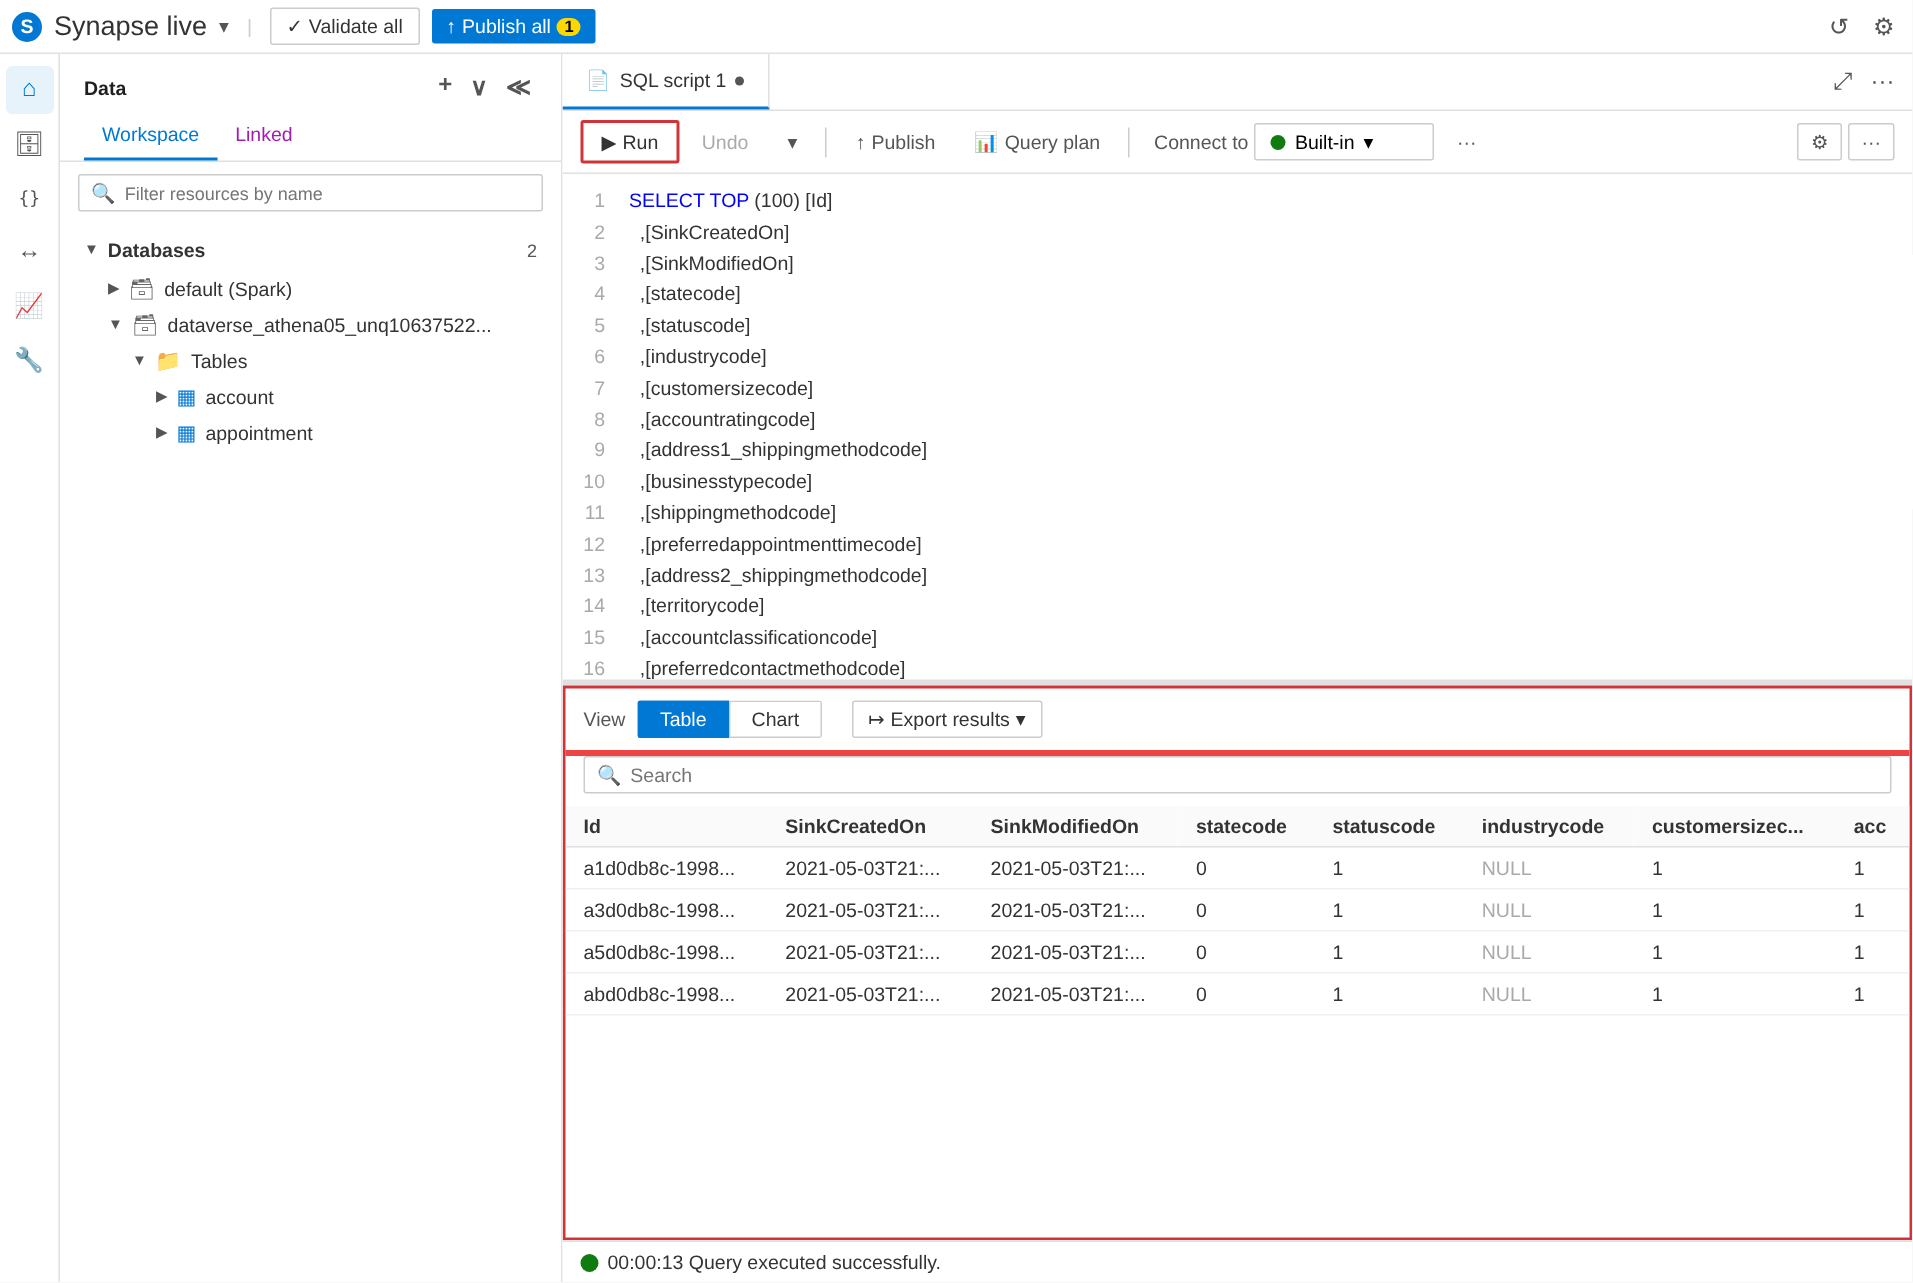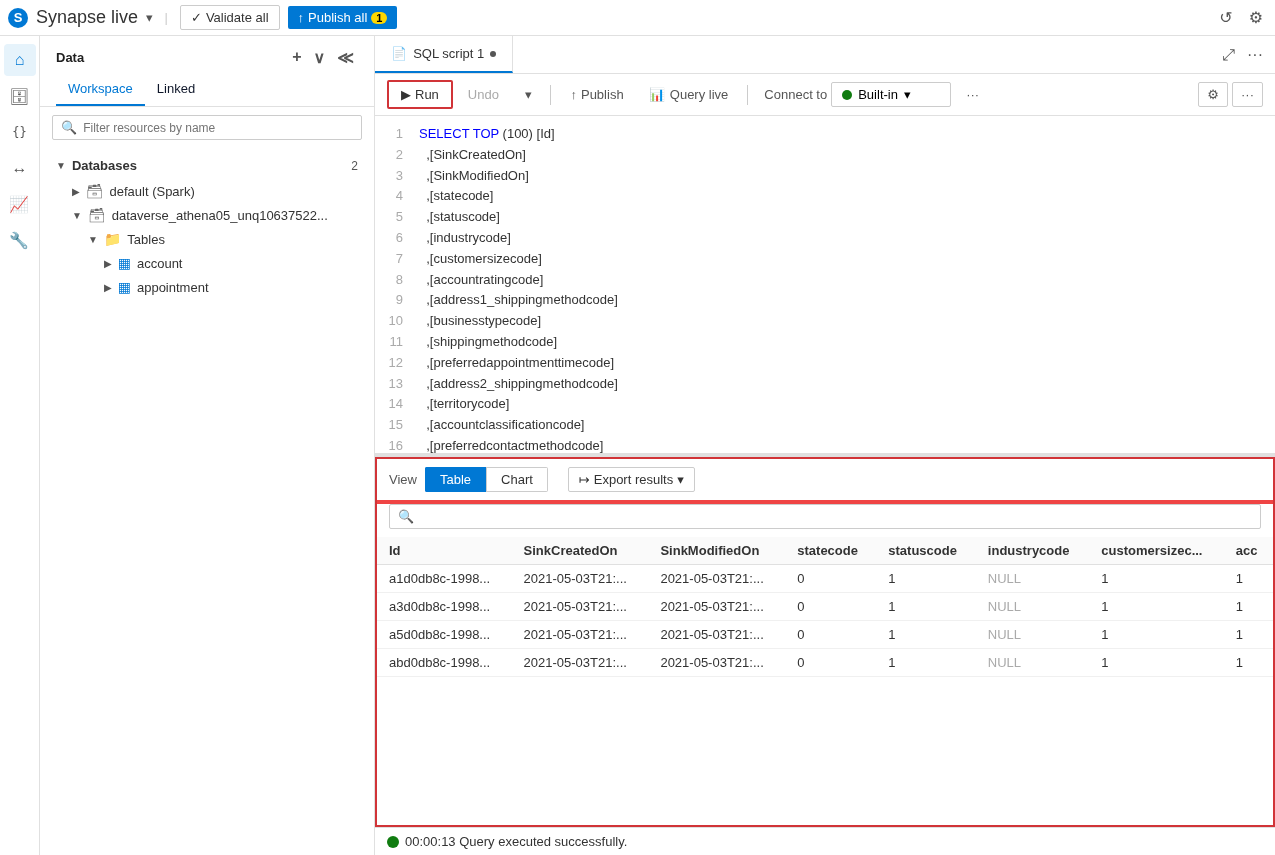--- a/index.html
+++ b/index.html
@@ -93,21 +93,21 @@
     .sidebar-header-icons { display: flex; gap: 4px; }
     .sidebar-header-icons span { cursor: pointer; color: #555; font-size: 16px; padding: 2px 4px; }
     .sidebar-tabs {
       display: flex;
       border-bottom: 1px solid #e0e0e0;
       padding: 0 16px;
     }
     .sidebar-tab {
       padding: 6px 12px 8px;
       cursor: pointer;
-      color: #0f172a;
+      color: #a21caf;
       border-bottom: 2px solid transparent;
       font-size: 13px;
     }
     .sidebar-tab.active {
       color: #0078d4;
       border-bottom: 2px solid #0078d4;
       font-weight: 500;
     }
     .sidebar-search {
       margin: 8px 12px;
@@ -503,21 +503,21 @@
         <span>Undo</span>
       </button>
       <button class="toolbar-btn">▾</button>
       <div class="toolbar-sep"></div>
       <button class="toolbar-btn">
         <span>↑</span>
         <span>Publish</span>
       </button>
       <button class="toolbar-btn">
         <span>📊</span>
-        <span>Query live</span>
+        <span>Query plan</span>
       </button>
       <div class="toolbar-sep"></div>
       <span class="connect-label">Connect to</span>
       <div class="connect-dropdown">
         <span class="connect-dot"></span>
         <span>Built-in</span>
         <span>▾</span>
       </div>
       <button class="toolbar-btn">···</button>
       <div class="toolbar-right">
@@ -605,20 +605,21 @@
             <button class="view-toggle-btn">Chart</button>
           </div>
           <button class="export-btn">
             <span>↦</span>
             <span>Export results</span>
             <span>▾</span>
           </button>
         </div>
         <div class="results-search">
           <span>🔍</span>
+          <input type="text" placeholder="Search" style="">
         </div>
         <div class="results-table-wrap">
           <table class="results-table">
             <thead>
               <tr>
                 <th>Id</th>
                 <th>SinkCreatedOn</th>
                 <th>SinkModifiedOn</th>
                 <th>statecode</th>
                 <th>statuscode</th>

